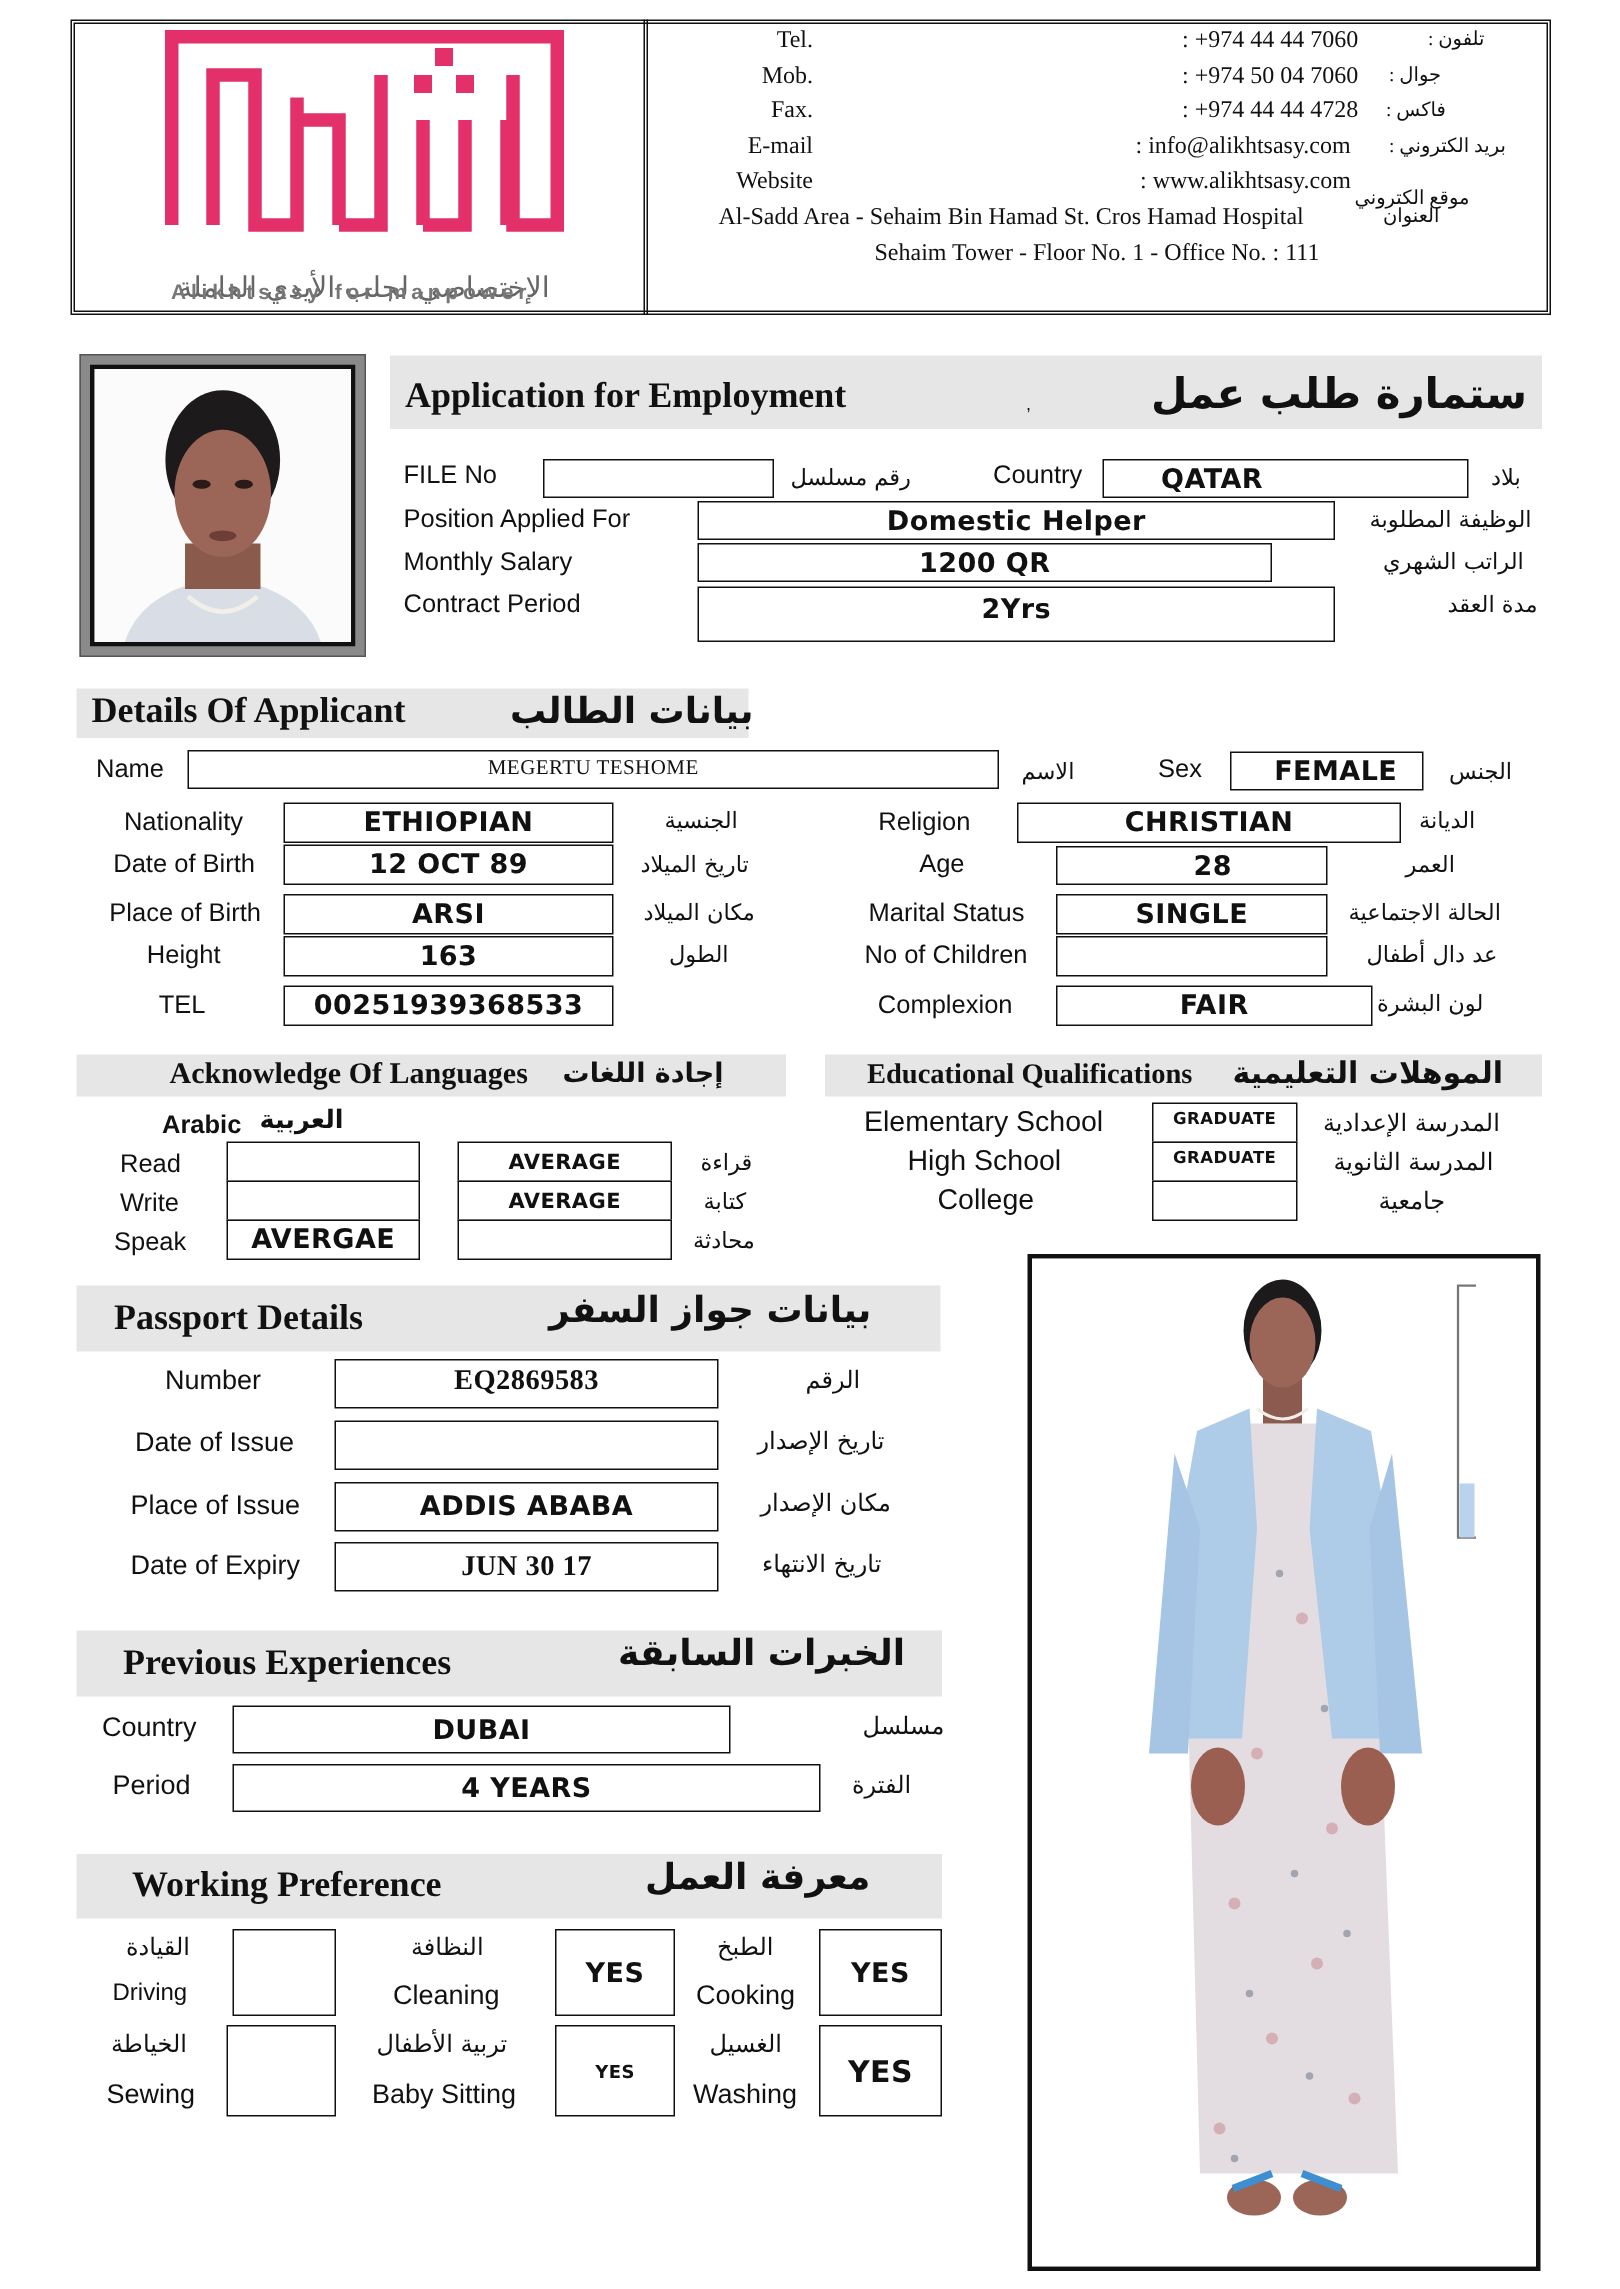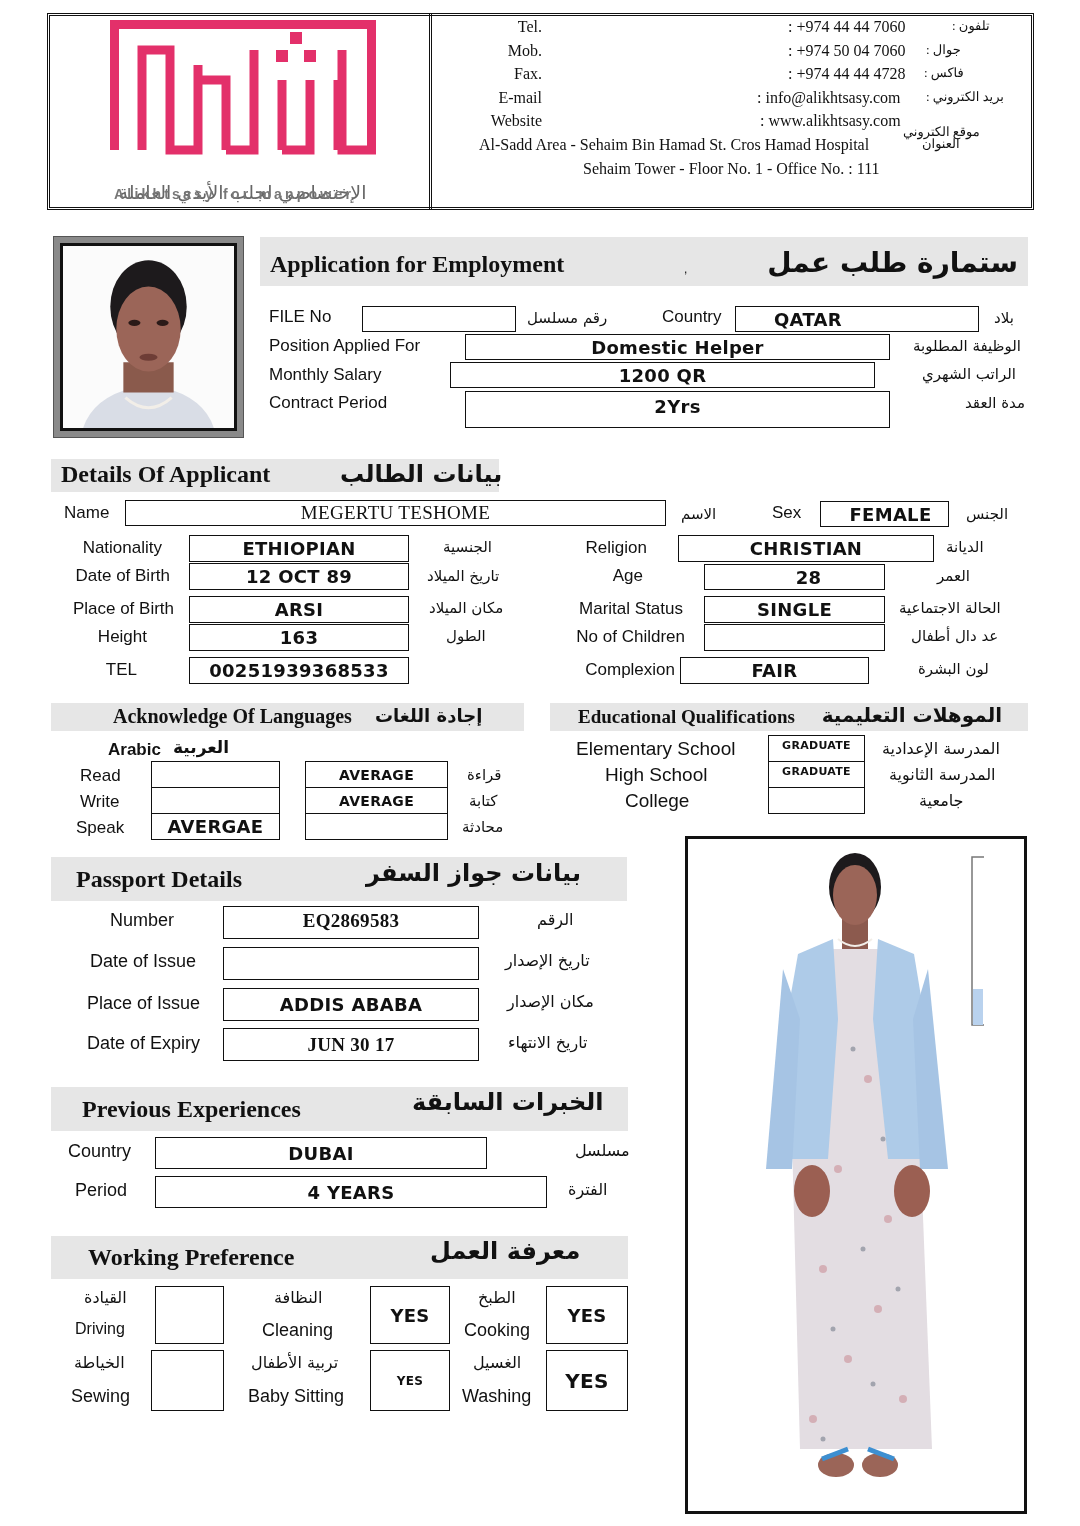--- a/index.html
+++ b/index.html
@@ -102,33 +102,33 @@
 <div class="arl" style="left:527px;top:309px;">رقم مسلسل</div>
 <div class="lbl" style="left:662px;top:307px;">Country</div>
 <div class="box" style="left:735px;top:306px;width:244px;height:26px;justify-content:flex-start;padding-left:38px;">QATAR</div>
 <div class="arl" style="left:994px;top:309px;">بلاد</div>
 
 <div class="lbl" style="left:269px;top:336px;">Position Applied For</div>
 <div class="box" style="left:465px;top:334px;width:425px;height:26px;">Domestic Helper</div>
 <div class="arl" style="left:913px;top:337px;">الوظيفة المطلوبة</div>
 
 <div class="lbl" style="left:269px;top:365px;">Monthly Salary</div>
-<div class="box" style="left:450px;top:362px;width:425px;height:26px;">1200 QR</div>
+<div class="box" style="left:465px;top:362px;width:383px;height:26px;">1200 QR</div>
 <div class="arl" style="left:922px;top:365px;">الراتب الشهري</div>
 
 <div class="lbl" style="left:269px;top:393px;">Contract Period</div>
 <div class="box" style="left:465px;top:391px;width:425px;height:37px;align-items:flex-start;padding-top:4px;">2Yrs</div>
 <div class="arl" style="left:965px;top:394px;">مدة العقد</div>
 
 <div class="bar" style="left:51px;top:459px;width:448px;height:33px;"></div>
 <div class="bar-title" style="left:61px;top:461px;">Details Of Applicant</div>
 <div class="bar-ar" style="left:340px;top:460px;">بيانات الطالب</div>
 
 <div class="lbl" style="left:64px;top:503px;">Name</div>
-<div class="box serif" style="left:125px;top:500px;width:541px;height:26px;font-family:'Liberation Serif',serif;font-weight:normal;font-size:19px;">MEGERTU TESHOME</div>
+<div class="box serif" style="left:125px;top:500px;width:541px;height:26px;font-family:'Liberation Serif',serif;font-weight:normal;font-size:14px;">MEGERTU TESHOME</div>
 <div class="arl" style="left:681px;top:505px;">الاسم</div>
 <div class="lbl" style="left:772px;top:503px;">Sex</div>
 <div class="box" style="left:820px;top:501px;width:129px;height:26px;padding-left:12px;">FEMALE</div>
 <div class="arl" style="left:966px;top:505px;">الجنس</div>
 
 <div class="lbl" style="right:918px;top:538px;">Nationality</div>
 <div class="box" style="left:189px;top:535px;width:220px;height:27px;">ETHIOPIAN</div>
 <div class="arl" style="left:443px;top:538px;">الجنسية</div>
 
 <div class="lbl" style="right:910px;top:566px;">Date of Birth</div>
@@ -156,21 +156,21 @@
 
 <div class="lbl" style="right:397px;top:599px;">Marital Status</div>
 <div class="box" style="left:704px;top:596px;width:181px;height:27px;">SINGLE</div>
 <div class="arl" style="left:899px;top:599px;">الحالة الاجتماعية</div>
 
 <div class="lbl" style="right:395px;top:627px;">No of Children</div>
 <div class="box" style="left:704px;top:624px;width:181px;height:27px;"></div>
 <div class="arl" style="left:911px;top:627px;">عد دال أطفال</div>
 
 <div class="lbl" style="right:405px;top:660px;">Complexion</div>
-<div class="box" style="left:680px;top:657px;width:189px;height:27px;">FAIR</div>
+<div class="box" style="left:704px;top:657px;width:211px;height:27px;">FAIR</div>
 <div class="arl" style="left:918px;top:660px;">لون البشرة</div>
 
 <div class="bar" style="left:51px;top:703px;width:473px;height:28px;"></div>
 <div class="bar-title" style="left:113px;top:705px;font-size:20px;">Acknowledge Of Languages</div>
 <div class="bar-ar" style="left:375px;top:705px;font-size:18px;">إجادة اللغات</div>
 
 <div class="abs" style="left:108px;top:740px;font-size:17px;font-weight:bold;">Arabic</div>
 <div class="abs ar" style="left:173px;top:737px;font-size:17px;font-weight:bold;">العربية</div>
 
 <div class="lbl" style="left:80px;top:766px;">Read</div>

